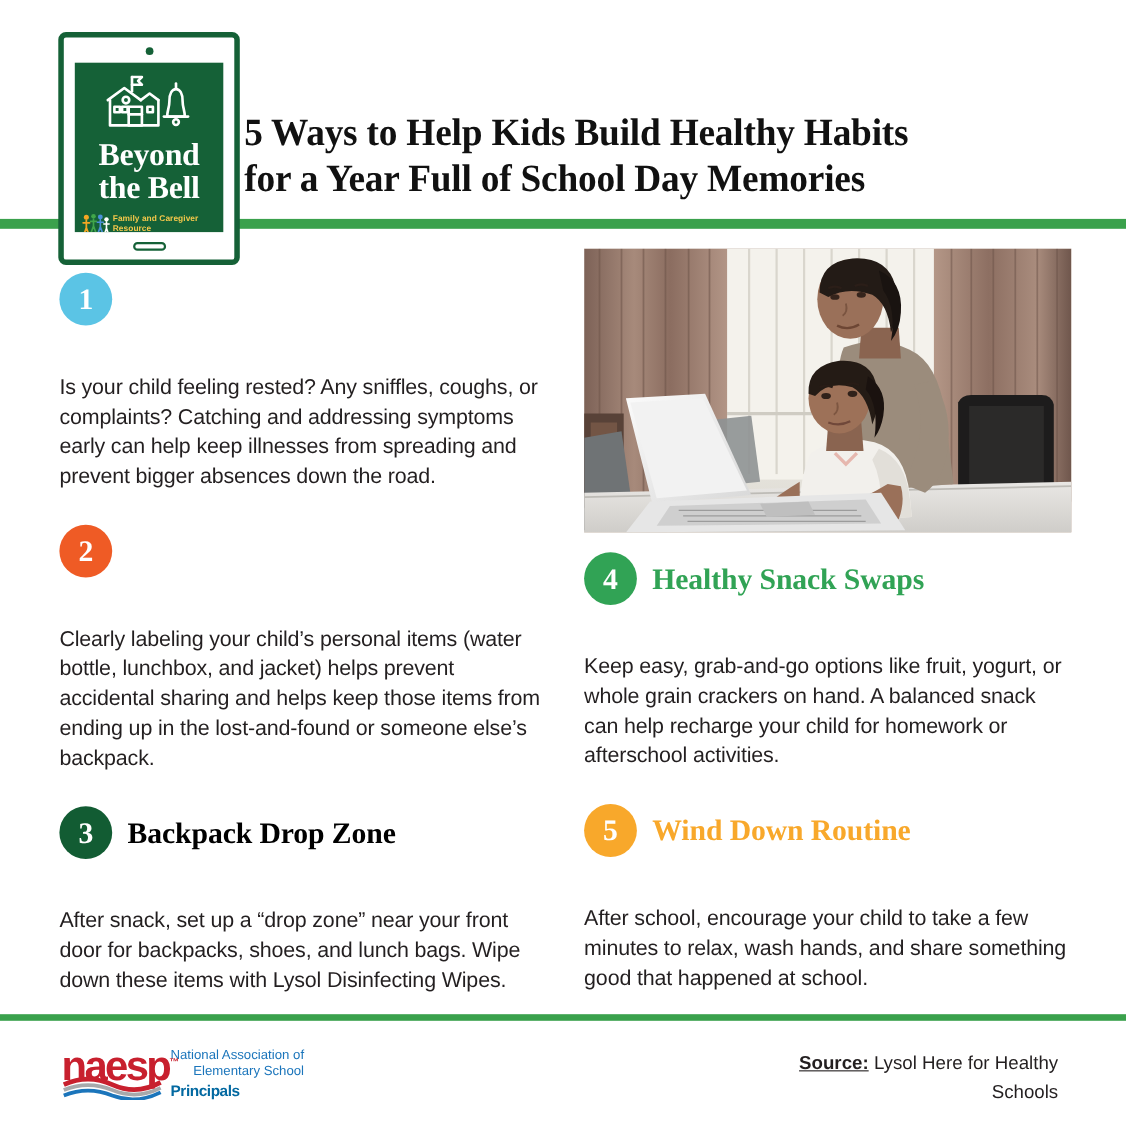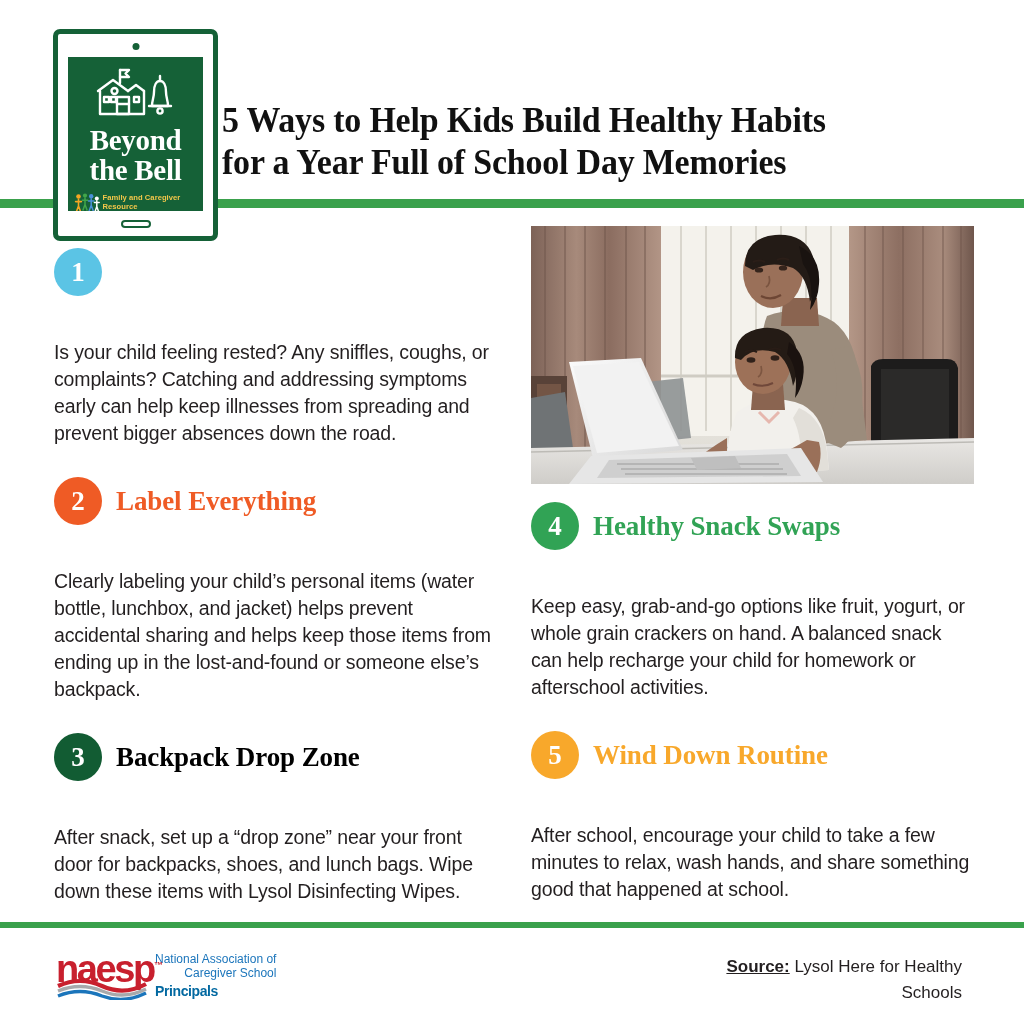--- a/index.html
+++ b/index.html
@@ -483,21 +483,20 @@
     <div class="item">
       <div class="item-head">
         <div class="badge" style="background:#5bc4e5">1</div>
       </div>
       <p class="item-body">Is your child feeling rested? Any sniffles, coughs, or complaints? Catching and addressing symptoms early can help keep illnesses from spreading and prevent bigger absences down the road.</p>
     </div>
 
     <div class="item" style="margin-top:30px;">
       <div class="item-head">
         <div class="badge" style="background:#ef5b25">2</div>
-        <div class="item-title" style="color:#ef5b25">Label Everything</div>
       </div>
       <p class="item-body">Clearly labeling your child’s personal items (water bottle, lunchbox, and jacket) helps prevent accidental sharing and helps keep those items from ending up in the lost-and-found or someone else’s backpack.</p>
     </div>
 
     <div class="item" style="margin-top:30px;">
       <div class="item-head">
         <div class="badge" style="background:#125c33">3</div>
         <div class="item-title" style="color:#000000">Backpack Drop Zone</div>
       </div>
       <p class="item-body">After snack, set up a “drop zone” near your front door for backpacks, shoes, and lunch bags. Wipe down these items with Lysol Disinfecting Wipes.</p>
@@ -535,21 +534,21 @@
         <span>
           <svg width="92" height="22" viewBox="0 0 92 22" style="position:absolute;left:0;top:30px;">
             <path d="M2 8 Q24 -2 46 8 Q68 18 90 6" stroke="#c8202e" stroke-width="4.2" fill="none"></path>
             <path d="M2 13 Q24 4 46 13 Q68 22 90 11" stroke="#a7a9ac" stroke-width="3.4" fill="none"></path>
             <path d="M2 18 Q24 9 46 18 Q68 26 90 15" stroke="#1b75bb" stroke-width="3.4" fill="none"></path>
           </svg>
         </span>
       </div>
       <div class="naesp-words">
         <span class="naesp-sub">National Association of</span>
-        <span class="naesp-sub">Caregiver School</span>
+        <span class="naesp-sub">Elementary School</span>
         <span class="naesp-principals">Principals</span>
       </div>
     </div>
 
     <div class="source">
       <b>Source:</b>
       <span>Lysol Here for Healthy Schools</span>
     </div>
 
   </div>

